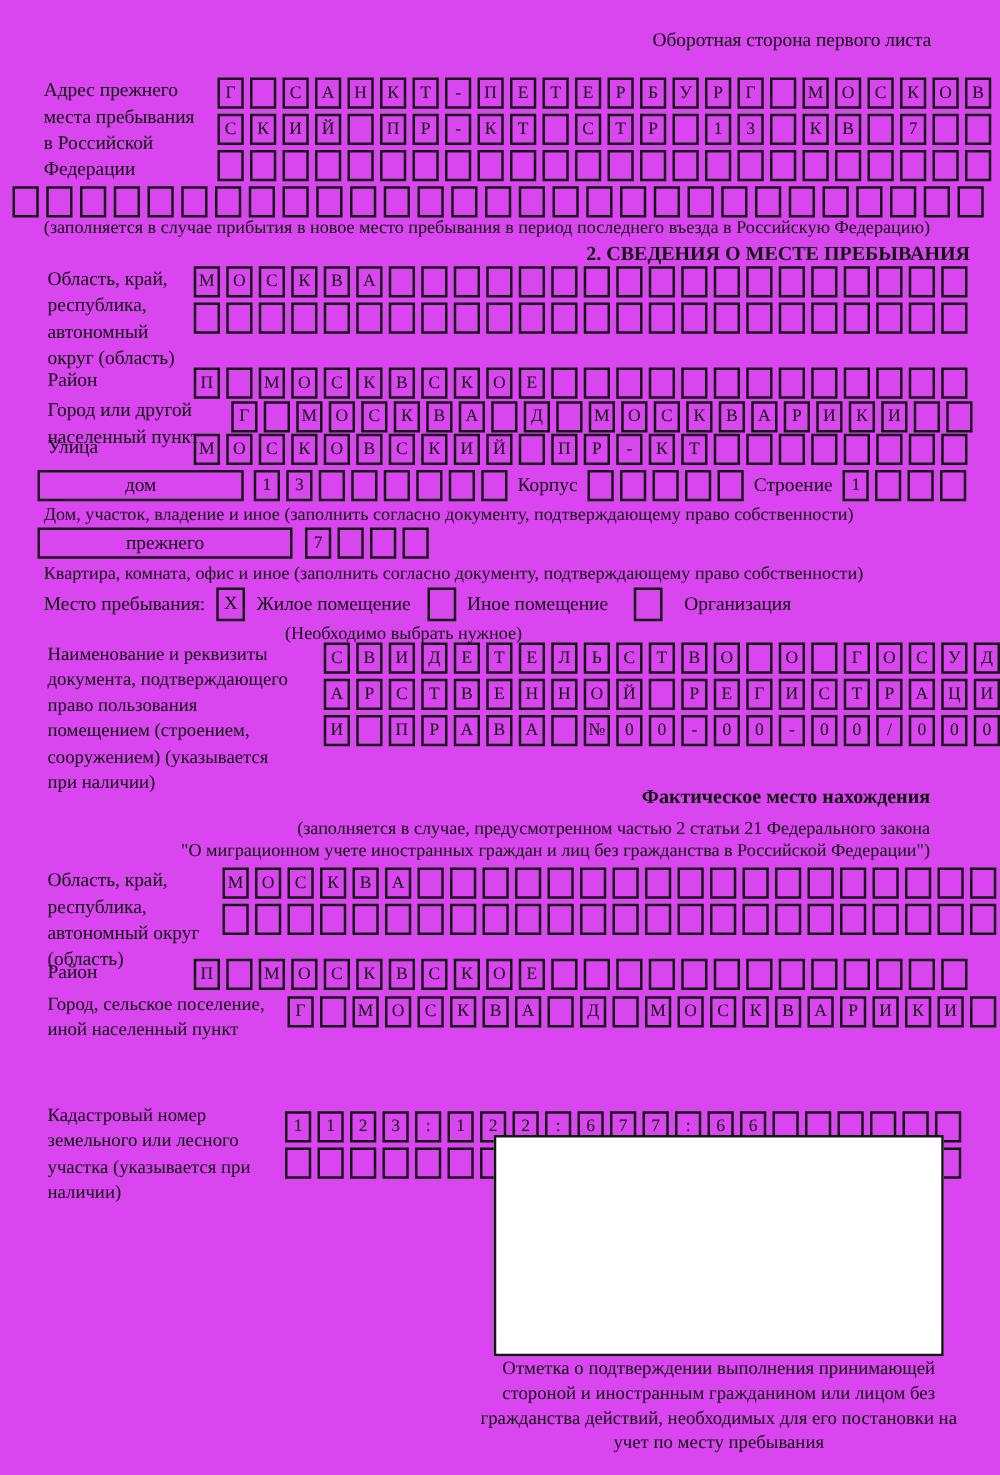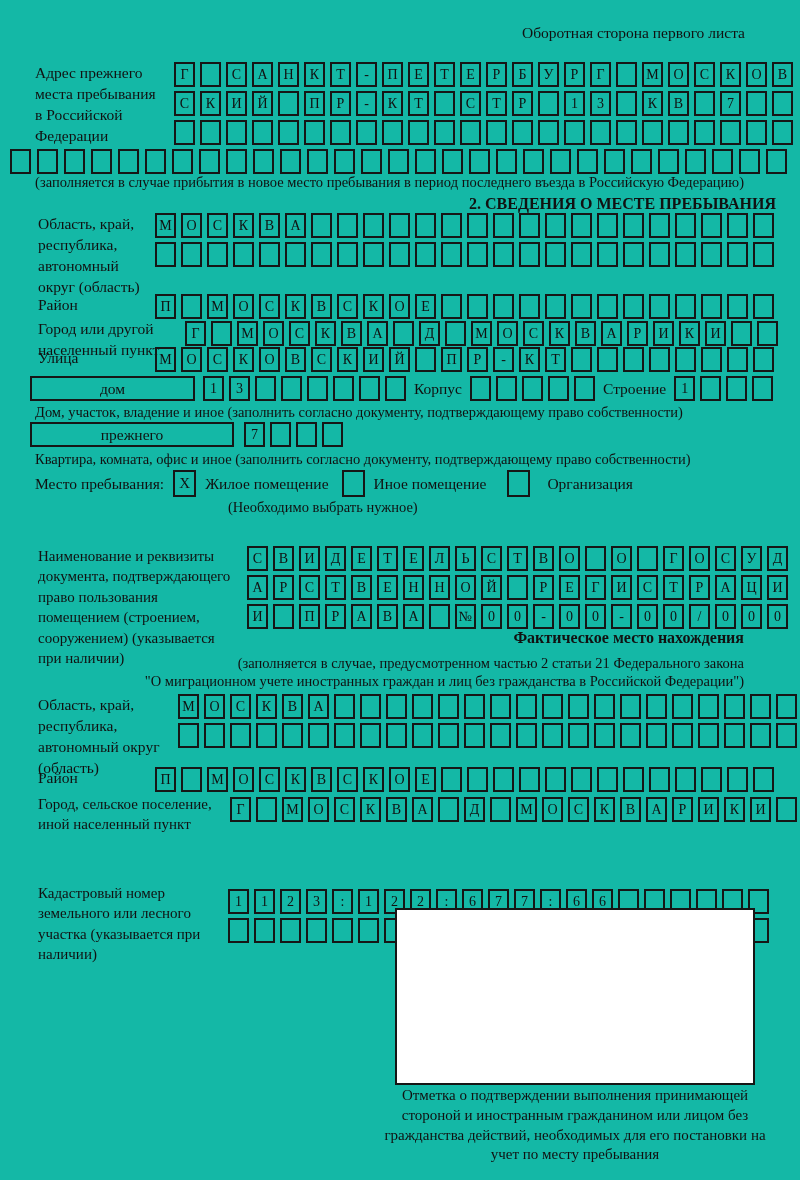--- a/index.html
+++ b/index.html
@@ -1,17 +1,17 @@
 <!DOCTYPE html>
 <html><head>
 <meta charset="utf-8">
 <style>
   html,body{margin:0;padding:0;background:#e8e8e8;}
   .page{
-    position:relative;width:800px;height:1180px;background:#14b8a6;
+    position:relative;width:800px;height:1180px;background:#d946ef;
     font-family:"Liberation Serif","DejaVu Serif",serif;color:#111;
     margin:0 auto;overflow:hidden;
   }
   .abs{position:absolute;}
   .lbl{font-size:15.5px;line-height:1.36;}
   .field{display:flex;align-items:flex-start;}
   .rows{display:flex;flex-direction:column;gap:4px;}
   .boxrow{display:flex;gap:5px;}
   .box{
     flex:none;width:17px;height:21px;border:2px solid #161616;
@@ -350,21 +350,21 @@
     <div class="inlbl">Место пребывания:</div>
     <div class="cbox">X</div>
     <div class="inlbl">Жилое помещение</div>
     <div class="cbox" style="margin-left:4px;"></div>
     <div class="inlbl">Иное помещение</div>
     <div class="cbox" style="margin-left:12px;"></div>
     <div class="inlbl" style="margin-left:8px;">Организация</div>
   </div>
   <div class="abs caption" style="top:499px;left:228px;">(Необходимо выбрать нужное)</div>
 
-  <div class="abs field" style="top:514px;left:38px;gap:12px;margin-top:32px;">
+  <div class="abs field" style="top:514px;left:38px;gap:24px;">
     <div class="lbl" style="width:197px;font-size:15px;">Наименование и реквизиты документа, подтверждающего право пользования помещением (строением, сооружением) (указывается при наличии)</div>
     <div class="rows">
       <div class="boxrow">
           <span class="box">С</span>
           <span class="box">В</span>
           <span class="box">И</span>
           <span class="box">Д</span>
           <span class="box">Е</span>
           <span class="box">Т</span>
           <span class="box">Е</span>

